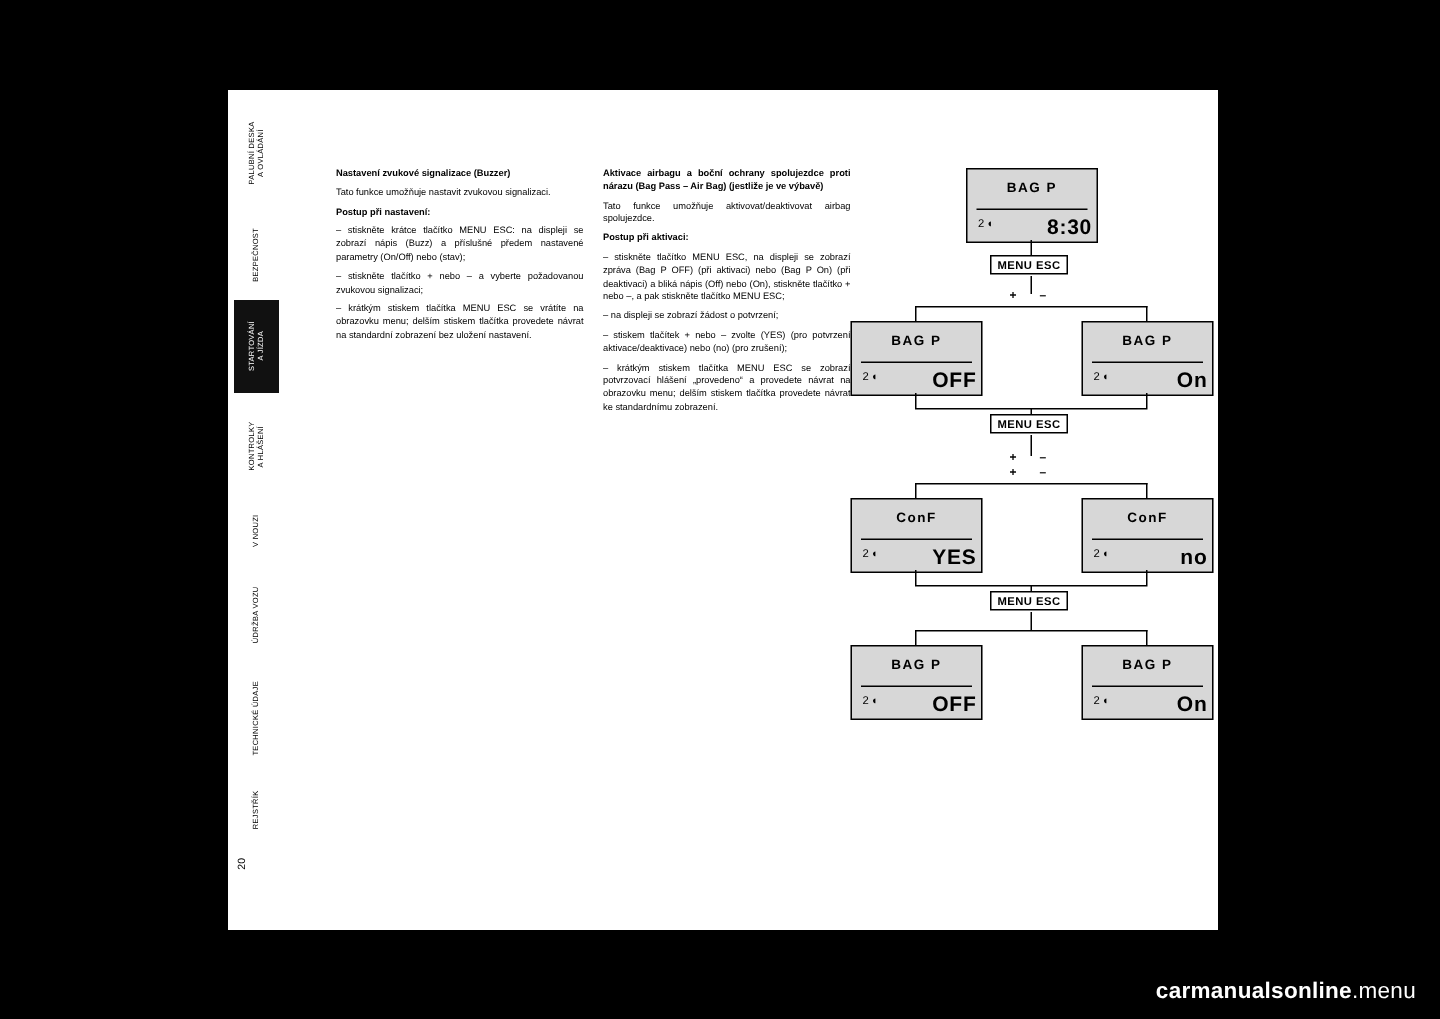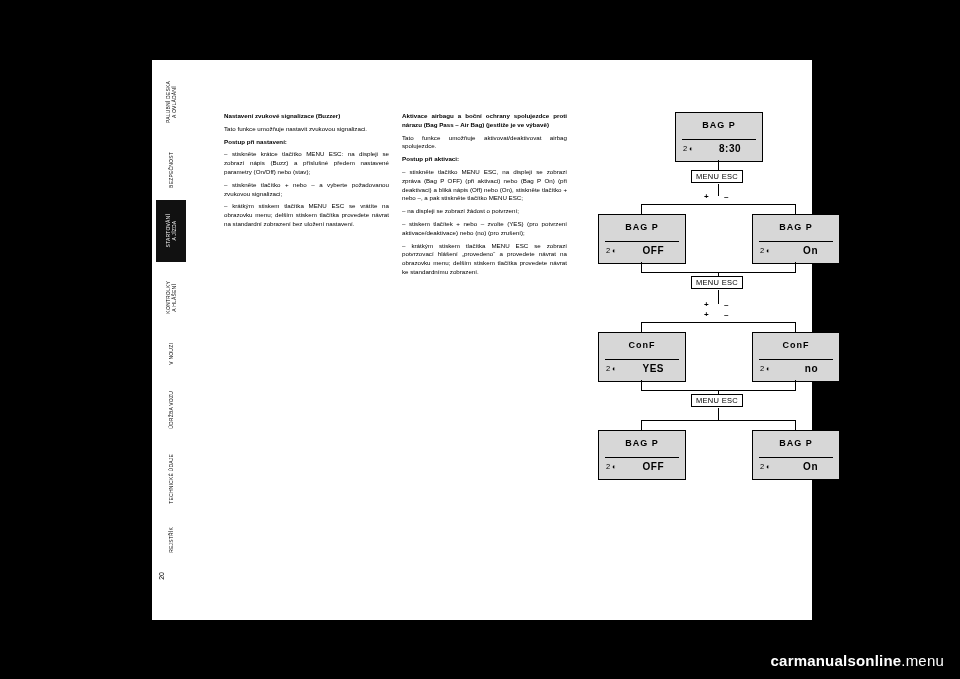--- a/index.html
+++ b/index.html
@@ -33,37 +33,37 @@
   }
 
   
   .col{position:absolute;font-size:6.2px;line-height:1.42;color:#000;text-align:justify;}
   .col p{margin:0 0 4px 0;}
   .col .b{font-weight:bold;}
   .colL{left:72px;top:52px;width:165px;}
   .colM{left:250px;top:52px;width:165px;}
 
   
-  .diagram{position:absolute;left:420px;top:44px;width:230px;height:440px;margin-left:31px;}
+  .diagram{position:absolute;left:420px;top:44px;width:230px;height:440px;}
 
   .disp{
     position:absolute;background:#d7d7d7;border:1px solid #000;
     width:86px;height:48px;
   }
   .disp .lbl{
     position:absolute;left:0;right:0;top:7px;text-align:center;
     font-size:9px;font-weight:bold;letter-spacing:1px;color:#000;
   }
   .disp .sep{position:absolute;left:6px;right:6px;top:26px;height:1px;background:#000;}
   .disp .left{position:absolute;left:7px;top:31px;font-size:7.5px;}
-  .disp .right{position:absolute;right:21px;top:30px;font-size:10px;font-weight:bold;letter-spacing:.5px;}
+  .disp .right{position:absolute;right:3px;top:30px;font-size:14px;font-weight:bold;letter-spacing:.5px;}
 
   .menubtn{
     position:absolute;background:#fff;border:1px solid #000;
-    font-size:7.5px;font-weight:normal;letter-spacing:.3px;
+    font-size:7.5px;font-weight:bold;letter-spacing:.3px;
     padding:1px 4px;color:#000;white-space:nowrap;
   }
 
   .line{position:absolute;background:#000;}
   .vl{width:1px;}
   .hl{height:1px;}
 
   .plus{position:absolute;font-size:8px;font-weight:bold;color:#000;}
   .minus{position:absolute;font-size:8px;font-weight:bold;color:#000;}
 

